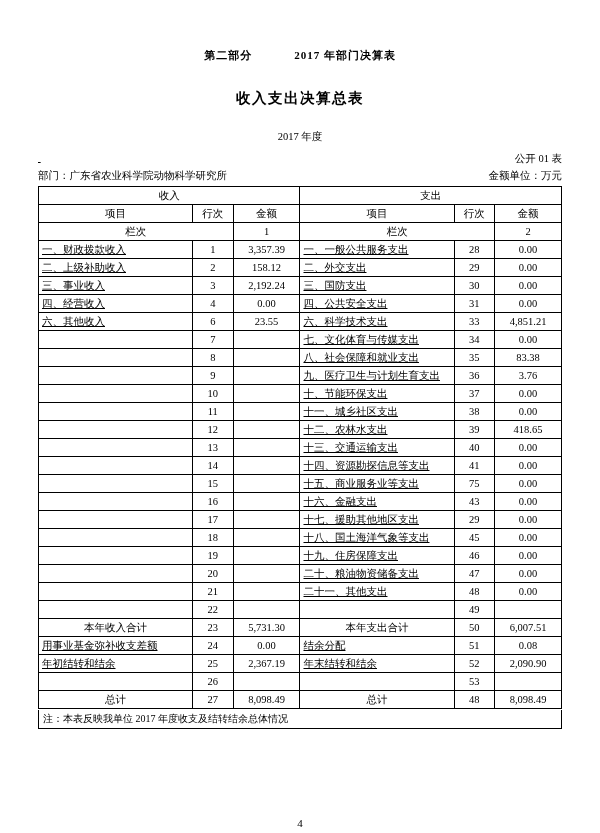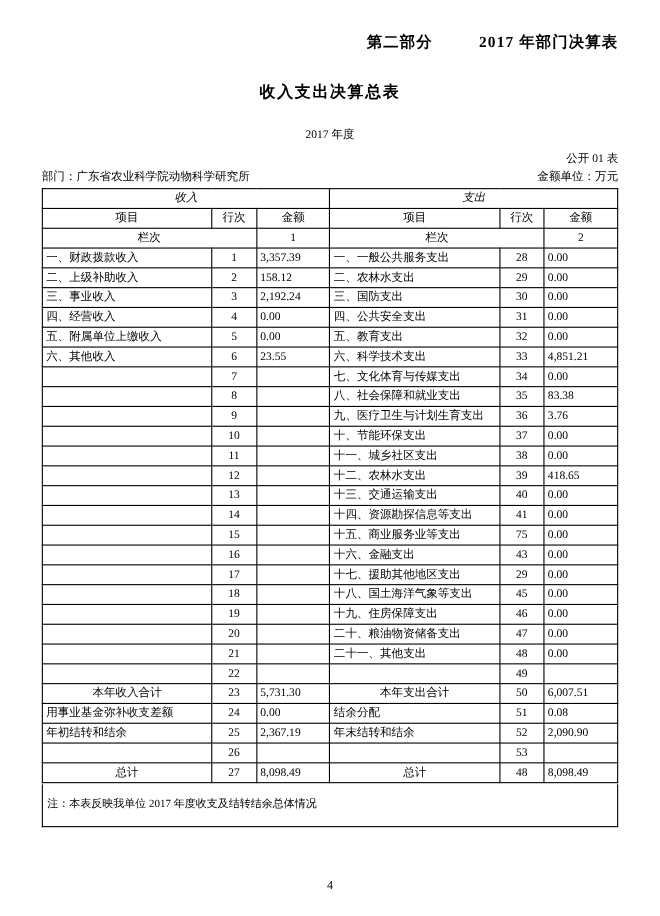--- a/index.html
+++ b/index.html
@@ -16,23 +16,23 @@
     overflow: hidden;
   }
   .page {
     width: 600px;
     height: 833px;
     position: relative;
     box-sizing: border-box;
     padding: 0 38px;
   }
   .doc-title {
-    margin-top: 30px;
-    text-align: right;
-    font-size: 14px;
+    margin-top: 48px;
+    text-align: center;
+    font-size: 11px;
     font-weight: bold;
     letter-spacing: 1px;
   }
   .doc-title .part-label { margin-right: 42px; }
   .doc-subtitle {
     margin-top: 26px;
     text-align: center;
     font-size: 14.5px;
     font-weight: bold;
     letter-spacing: 1.5px;
@@ -68,31 +68,31 @@
     border: 1px solid #000;
     height: 17px;
     padding: 0 3px;
     line-height: 15px;
     vertical-align: middle;
     overflow: hidden;
     white-space: nowrap;
   }
   .c-item { width: 152px; }
   .c-line { width: 40px; text-align: center; }
-  .c-amt  { width: 66px; text-align: left; padding-right: 5px; }
+  .c-amt  { width: 66px; text-align: center; padding-right: 5px; }
   .center { text-align: center; }
-  .left { text-align: left; }
+  .left { text-align: left; text-decoration: underline; }
   .right { text-align: right; }
-  .grp-head { text-align: center; font-weight: normal; font-style: italic; }
+  .grp-head { text-align: center; font-weight: normal; }
   .note {
     margin-top: 1px;
     font-size: 10px;
     border: 1px solid #000;
     border-top: none;
-    padding: 12px 4px;
+    padding: 2px 4px;
     line-height: 14px;
     box-sizing: border-box;
   }
   .note-wrap {
     width: 100%;
   }
   .page-number {
     position: absolute;
     bottom: 52px;
     left: 0;
@@ -157,46 +157,38 @@
           <td class="c-line">1</td>
           <td class="c-amt">3,357.39</td>
           <td class="c-item left">一、一般公共服务支出</td>
           <td class="c-line">28</td>
           <td class="c-amt">0.00</td>
         </tr>
         <tr>
           <td class="c-item left">二、上级补助收入</td>
           <td class="c-line">2</td>
           <td class="c-amt">158.12</td>
-          <td class="c-item left">二、农林水支出</td>
+          <td class="c-item left">二、外交支出</td>
           <td class="c-line">29</td>
           <td class="c-amt">0.00</td>
         </tr>
         <tr>
           <td class="c-item left">三、事业收入</td>
           <td class="c-line">3</td>
           <td class="c-amt">2,192.24</td>
           <td class="c-item left">三、国防支出</td>
           <td class="c-line">30</td>
           <td class="c-amt">0.00</td>
         </tr>
         <tr>
           <td class="c-item left">四、经营收入</td>
           <td class="c-line">4</td>
           <td class="c-amt">0.00</td>
           <td class="c-item left">四、公共安全支出</td>
           <td class="c-line">31</td>
-          <td class="c-amt">0.00</td>
-        </tr>
-        <tr>
-          <td class="c-item left">五、附属单位上缴收入</td>
-          <td class="c-line">5</td>
-          <td class="c-amt">0.00</td>
-          <td class="c-item left">五、教育支出</td>
-          <td class="c-line">32</td>
           <td class="c-amt">0.00</td>
         </tr>
         <tr>
           <td class="c-item left">六、其他收入</td>
           <td class="c-line">6</td>
           <td class="c-amt">23.55</td>
           <td class="c-item left">六、科学技术支出</td>
           <td class="c-line">33</td>
           <td class="c-amt">4,851.21</td>
         </tr>

